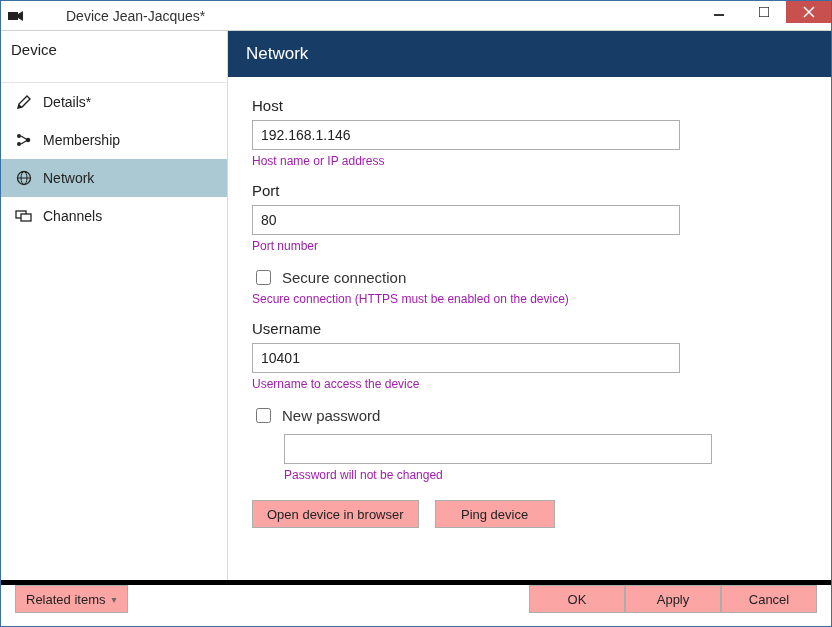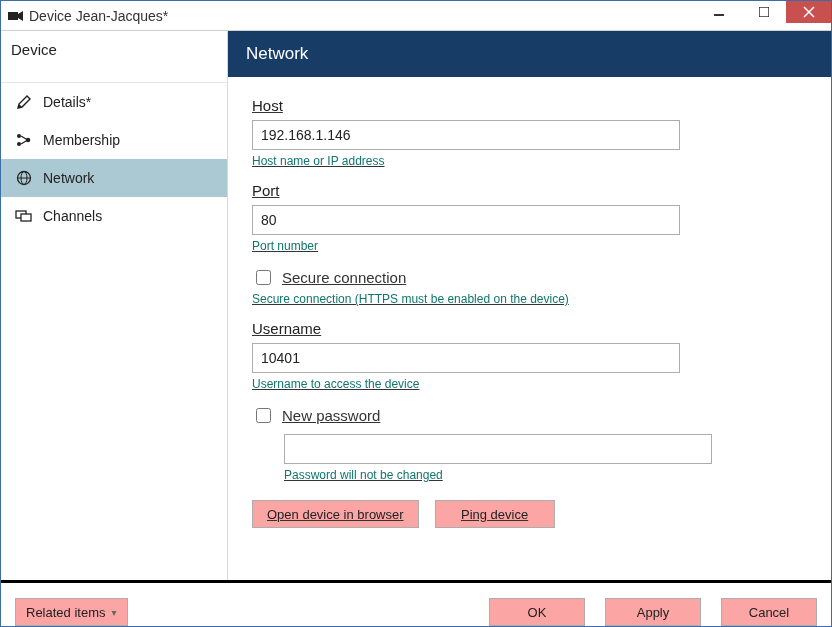--- a/index.html
+++ b/index.html
@@ -10,20 +10,21 @@
     display: flex; flex-direction: column;
     position: relative;
     background: #fff;
   }
   .titlebar {
     height: 30px; background: #fff;
     display: flex; align-items: center;
     border-bottom: 1px solid #d0d0d0;
     font-size: 14px; color: #333;
     padding-left: 6px;
+    gap: 37px;
   }
   .titlebar .title-icon { width: 18px; display: inline-flex; align-items: center; justify-content: center; margin-right: 4px; }
   .titlebar .title-text { flex: 1; }
   .win-controls { display: flex; height: 100%; }
   .win-btn { width: 45px; height: 22px; display: flex; align-items: center; justify-content: center; cursor: pointer; font-size: 13px; color: #333; }
   .win-btn.close { background: #c8504f; color: #fff; width: 45px; height: 22px; }
   .body {
     flex: 1; display: flex; min-height: 0;
   }
   .sidebar {
@@ -46,44 +47,44 @@
   .main {
     flex: 1; display: flex; flex-direction: column; min-width: 0;
   }
   .main-header {
     background: #173c66; color: #fff;
     height: 46px; display: flex; align-items: center;
     padding: 0 18px; font-size: 17px; font-weight: 400;
   }
   .form-area {
     flex: 1; overflow: auto; padding: 20px 28px 12px 24px;
-    font-size: 14px; color: #333; text-decoration: underline;
+    font-size: 14px; color: #333;
   }
   .field { margin-bottom: 14px; }
   .field-label { display: block; margin-bottom: 6px; font-size: 15px; color: #222; }
   .field input[type=text], .field input[type=password] {
     width: 428px; height: 30px; padding: 4px 8px;
     border: 1px solid #adadad; font-size: 14px;
     background: #fff; color: #222;
   }
-  .field-help { font-size: 12px; color: #0f766e; margin-top: 4px; }
+  .field-help { font-size: 12px; color: #a21caf; margin-top: 4px; }
   .checkbox-row { display: flex; align-items: center; gap: 8px; font-size: 15px; }
   .checkbox-row input[type=checkbox] { width: 15px; height: 15px; }
   .indent { margin-left: 32px; margin-top: 8px; }
   .btn-row { display: flex; gap: 16px; margin-top: 18px; }
   .btn {
     height: 28px; padding: 0 14px;
     background: #fca5a5; border: 1px solid #adadad;
     font-size: 13px; color: #222; cursor: pointer;
     display: inline-flex; align-items: center; justify-content: center;
   }
   .footer {
-    height: 46px; border-top: 3px solid #000000;
-    display: flex; align-items: flex-end; padding: 0 14px;
-    gap: 20px;
+    height: 46px; border-top: 5px solid #000000;
+    display: flex; align-items: flex-start; padding: 0 14px;
+    gap: 0;
   }
   .footer .spacer { flex: 1; }
   .footer .btn { width: 96px; justify-content: center; }
   .footer .btn.related { width: auto; padding: 0 10px; gap: 6px; }
   .chev { font-size: 10px; color: #666; }
   svg { display: block; }
 </style>
 </head>
 <body>
 

